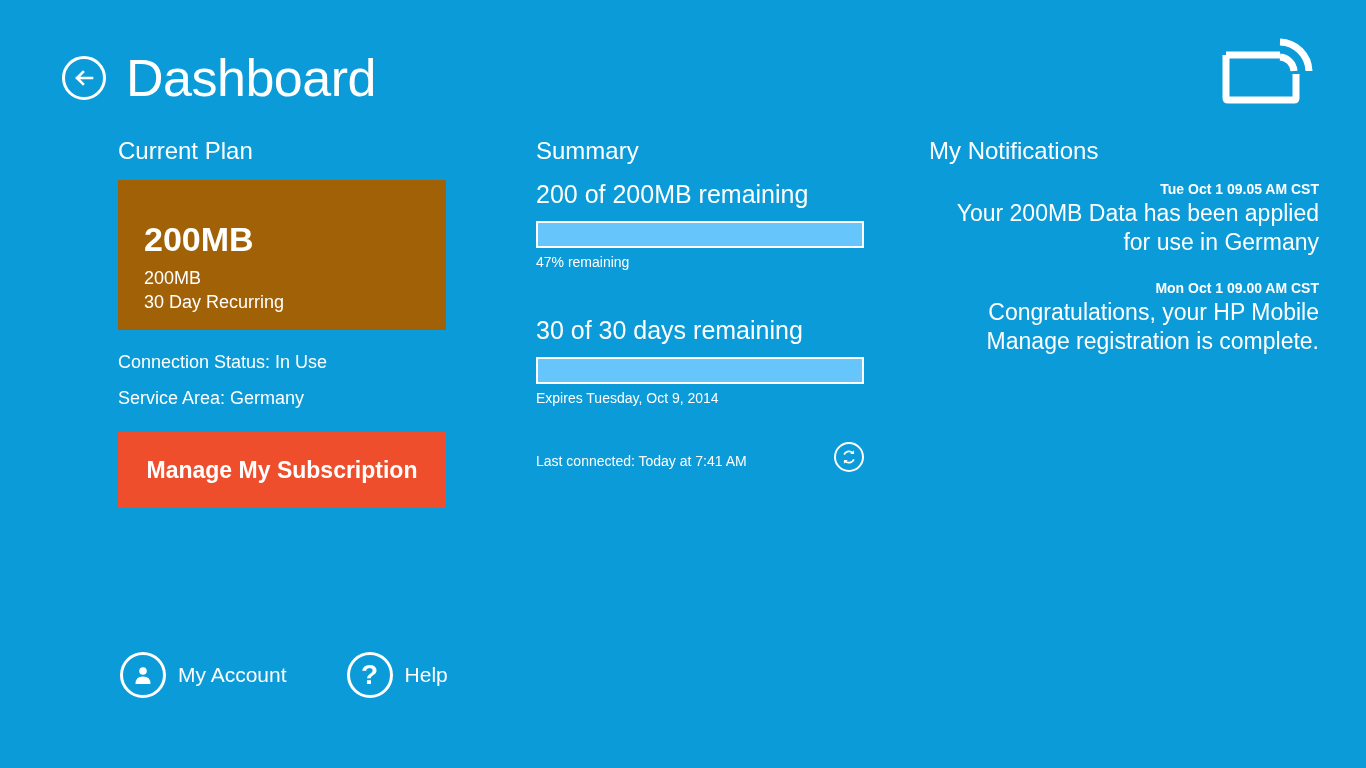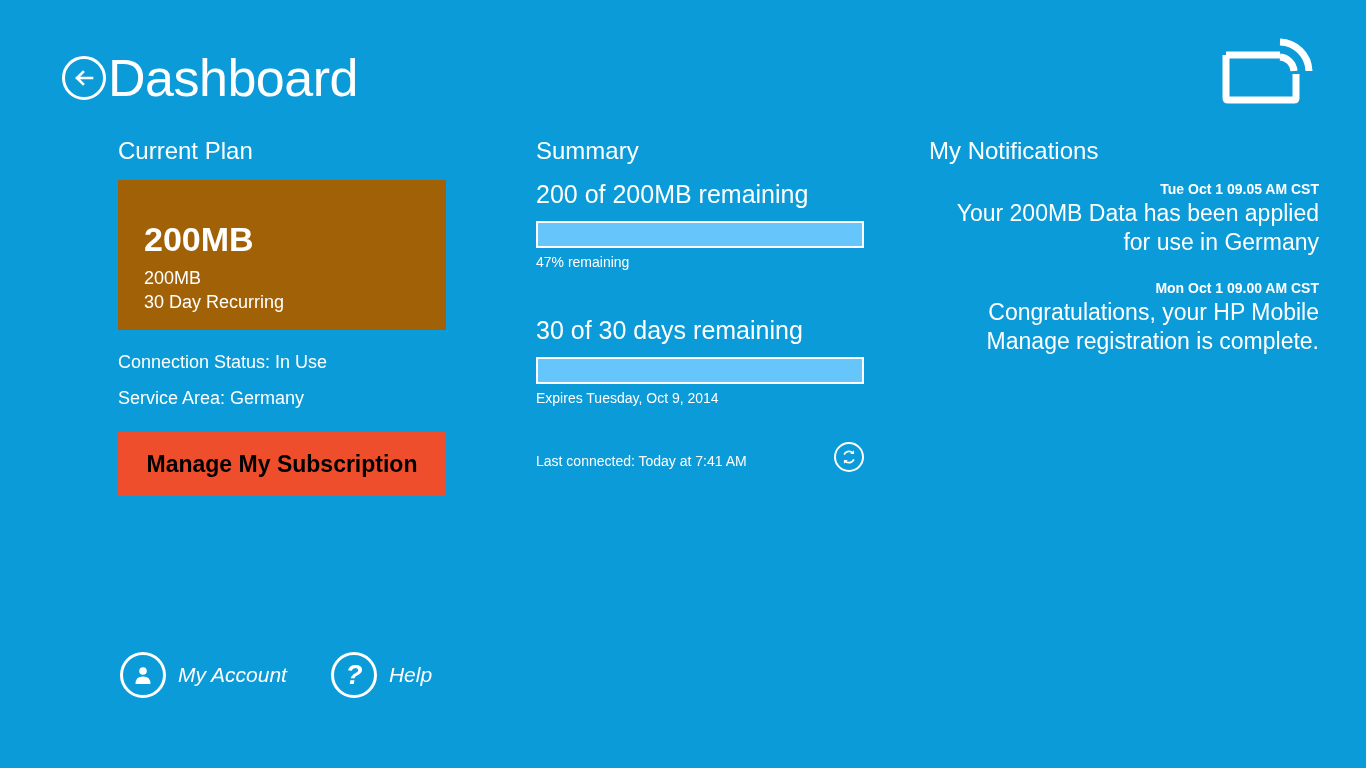--- a/index.html
+++ b/index.html
@@ -17,21 +17,21 @@
     position: relative;
   }
 
   
   .header {
     position: absolute;
     top: 52px;
     left: 62px;
     display: flex;
     align-items: center;
-    gap: 2px;
+    gap: 20px;
   }
 
   .back-btn {
     width: 44px;
     height: 44px;
     border-radius: 50%;
     border: 3px solid #ffffff;
     display: flex;
     align-items: center;
     justify-content: center;
@@ -103,24 +103,24 @@
     font-weight: 300;
     line-height: 1.2;
     margin-top: 22px;
     color: #ffffff;
   }
   .plan-meta + .plan-meta { margin-top: 14px; }
 
   .manage-btn {
     margin-top: 22px;
     width: 328px;
-    height: 64px;
+    height: 76px;
     background: #ef4e2c;
     border: none;
-    color: #000000;
+    color: #ffffff;
     font-family: "Liberation Sans", sans-serif;
     font-size: 23px;
     font-weight: bold;
     line-height: 64px;
     text-align: center;
     cursor: pointer;
     display: block;
     padding: 0;
   }
 
@@ -198,22 +198,21 @@
     color: #ffffff;
   }
 
   
   .bottom-nav {
     position: absolute;
     left: 120px;
     top: 652px;
     display: flex;
     align-items: center;
-    gap: 44px;
-    font-style: italic;
+    gap: 60px;
   }
   .nav-item {
     display: flex;
     align-items: center;
     gap: 12px;
     cursor: pointer;
   }
   .nav-icon {
     width: 46px;
     height: 46px;

